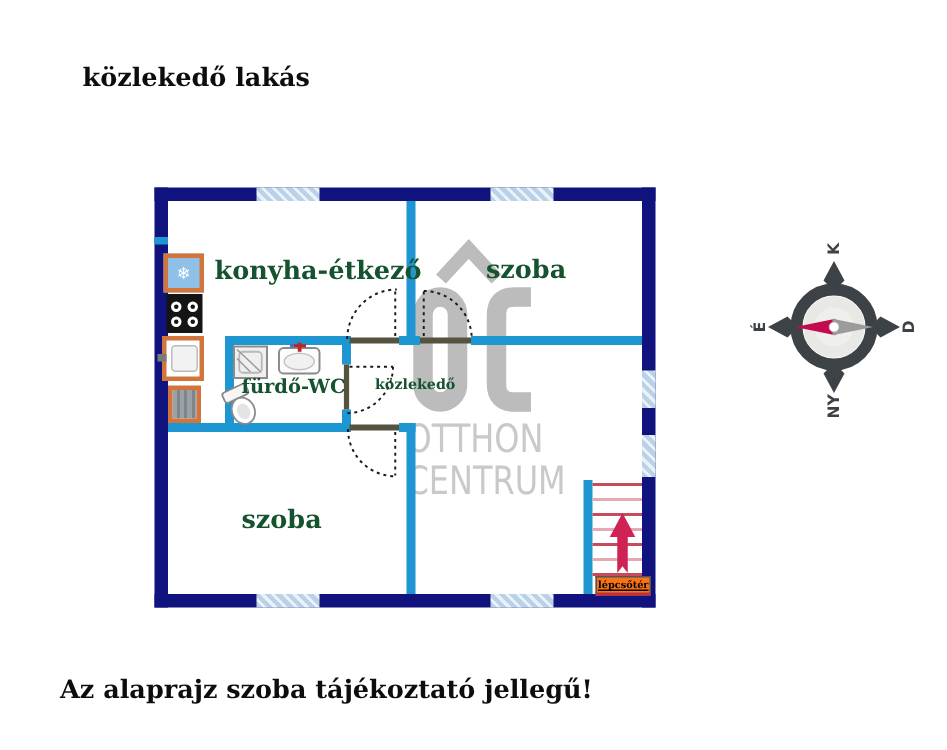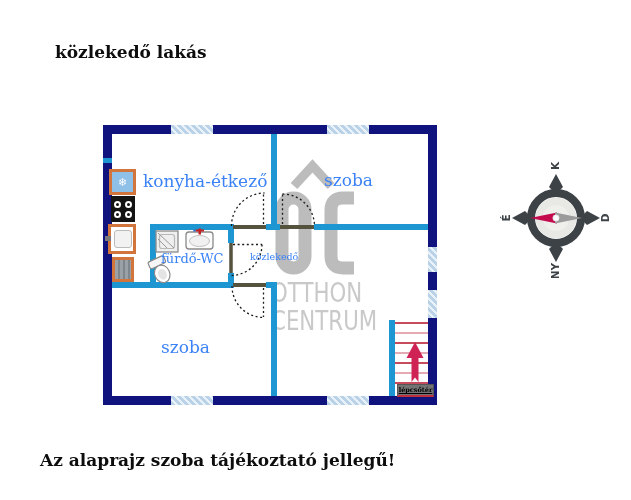--- a/index.html
+++ b/index.html
@@ -3,29 +3,29 @@
 <meta charset="utf-8">
 <style>
   html,body{margin:0;padding:0;}
   body{width:631px;height:500px;position:relative;background:#ffffff;overflow:hidden;
        font-family:"DejaVu Serif","Liberation Serif",serif;}
   .abs{position:absolute;}
   .w{position:absolute;background:#10127e;z-index:2;}
   .c{position:absolute;background:#1e96d2;z-index:2;}
   .win{position:absolute;z-index:3;
        background:repeating-linear-gradient(45deg,#b9d2e8 0px,#b9d2e8 3px,#eaf2f9 3px,#eaf2f9 5px);}
-  .lbl{position:absolute;z-index:5;font-weight:normal;color:#3b82f6;white-space:nowrap;}
+  .lbl{position:absolute;z-index:5;font-weight:bold;color:#14532d;white-space:nowrap;}
   #plan{position:absolute;left:103px;top:125px;width:334px;height:280px;background:#ffffff;}
   #watermark{position:absolute;left:0;top:0;width:334px;height:236px;z-index:1;}
   .wm-text{position:absolute;color:#c9c9c9;font-family:"DejaVu Sans","Liberation Sans",sans-serif;
            font-size:26px;letter-spacing:0px;transform:scaleX(0.82);transform-origin:left top;line-height:1;}
   #overlay{position:absolute;left:0;top:0;z-index:4;pointer-events:none;}
   .appl{position:absolute;z-index:4;box-sizing:border-box;}
   .stair-line{position:absolute;height:2px;z-index:2;}
-  #stair-label{position:absolute;left:294px;top:259px;width:37px;height:13px;background:#737373;
+  #stair-label{position:absolute;left:294px;top:259px;width:37px;height:13px;background:#f97316;
                border:1px solid #555;border-bottom:2px solid #c0303c;z-index:5;
                font-size:6.5px;font-weight:bold;text-align:center;line-height:10px;box-sizing:border-box;text-decoration:underline;}
   #title{position:absolute;left:55px;top:42px;font-size:17px;font-weight:bold;color:#0d0d0d;}
   #disclaimer{position:absolute;left:40px;top:450px;font-size:17px;font-weight:bold;color:#0d0d0d;}
 </style>
 </head>
 <body>
 
 <div id="title">közlekedő lakás</div>
 

